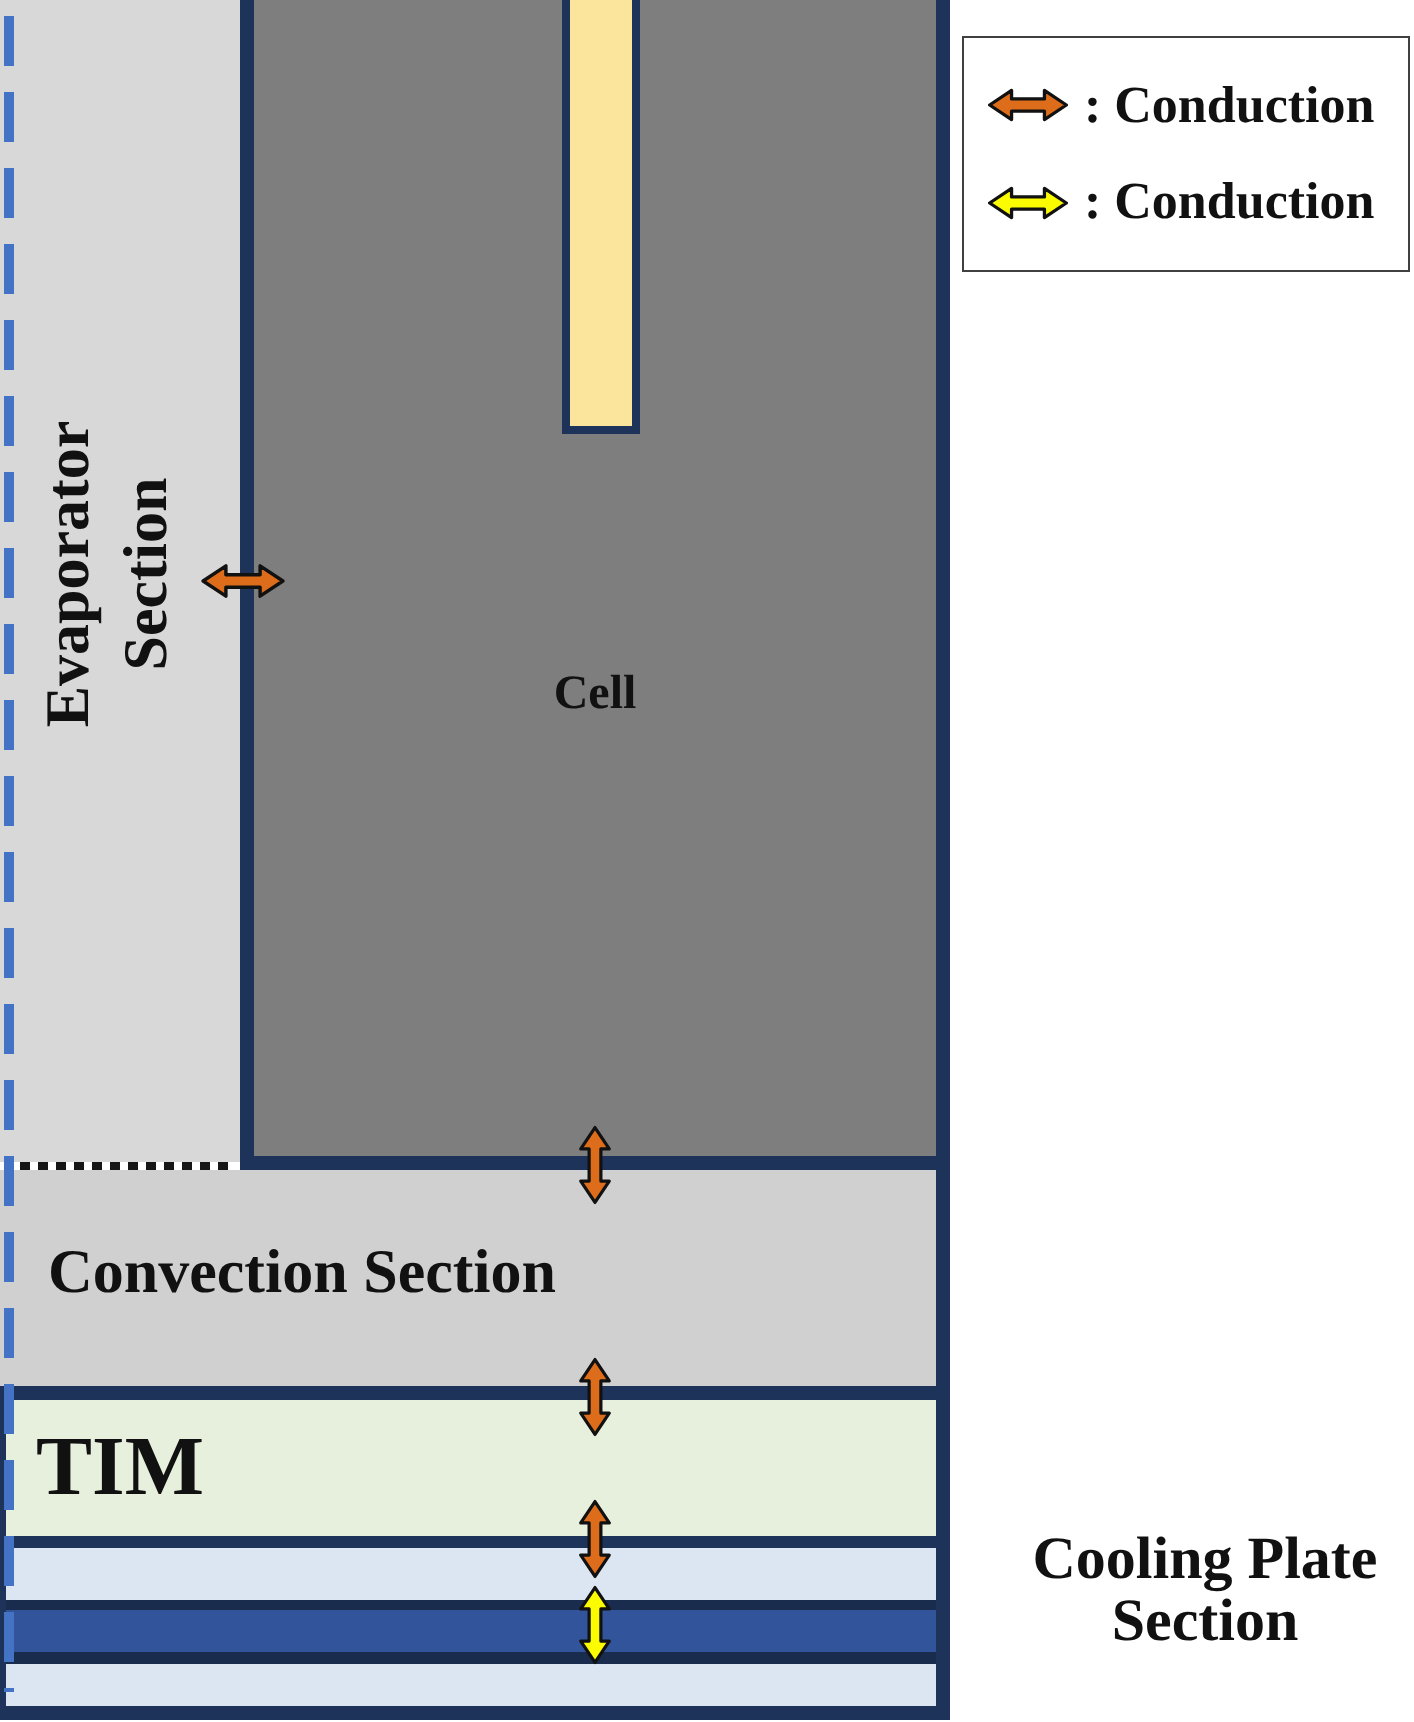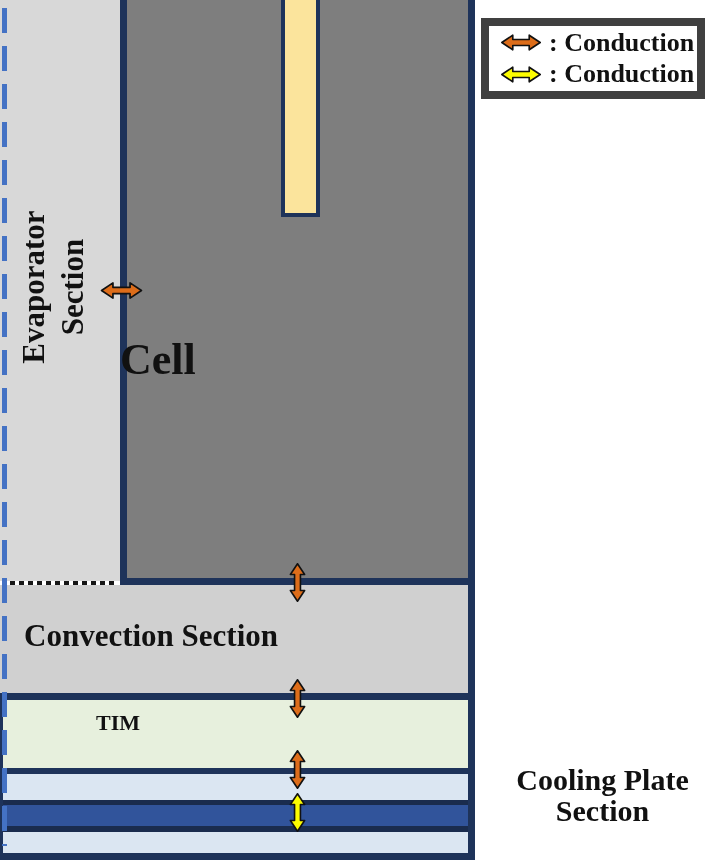--- a/index.html
+++ b/index.html
@@ -47,40 +47,40 @@
   .band-plate-bottom{height:21px;background:#DBE6F2;}
 
   
   .lbl{font-weight:bold;color:#111;}
   .evap-label{
     left:-93px;top:245px;width:300px;height:84px;
     transform:rotate(-90deg);
     text-align:center;font-size:31px;line-height:1.25;font-weight:bold;
   }
   .evap-label span{display:block;}
-  .cell-label{left:120px;top:334px;width:355px;text-align:left;font-size:44px;}
+  .cell-label{left:120px;top:334px;width:355px;text-align:center;font-size:24px;}
   .condenser-label{left:24px;top:618px;font-size:31px;white-space:nowrap;}
-  .tim-label{left:18px;top:710px;width:200px;text-align:center;font-size:22px;}
+  .tim-label{left:18px;top:710px;width:200px;font-size:42px;}
   .side-label{left:488px;top:765px;width:229px;text-align:center;font-size:30px;line-height:1.02;}
   .side-label span{display:block;}
 
   
   .arrow{display:block;}
   .arrow-conduction path{fill:#DD6D1A;stroke:#111;stroke-width:1.8;stroke-linejoin:round;}
   .arrow-convection path{fill:#FCFC00;stroke:#111;stroke-width:1.8;stroke-linejoin:round;}
   .arrow-h{left:99px;top:281px;}
   .arrow-v1{left:288px;top:562px;}
   .arrow-v2{left:288px;top:678px;}
   .arrow-v3{left:288px;top:749px;}
   .arrow-v4{left:288px;top:792px;}
 
   
   .legend{
-    left:481px;top:18px;width:224px;height:81px;background:#ffffff;
-    border:8px solid #404040;
+    left:481px;top:18px;width:224px;height:118px;background:#ffffff;
+    border:1px solid #404040;
     display:flex;flex-direction:column;justify-content:space-evenly;
     padding-left:11px;
   }
   .legend-row{display:flex;align-items:center;gap:7px;}
   .legend-row .lbl{font-size:26px;white-space:nowrap;}
 </style>
 </head>
 <body>
 
 <div class="canvas">

